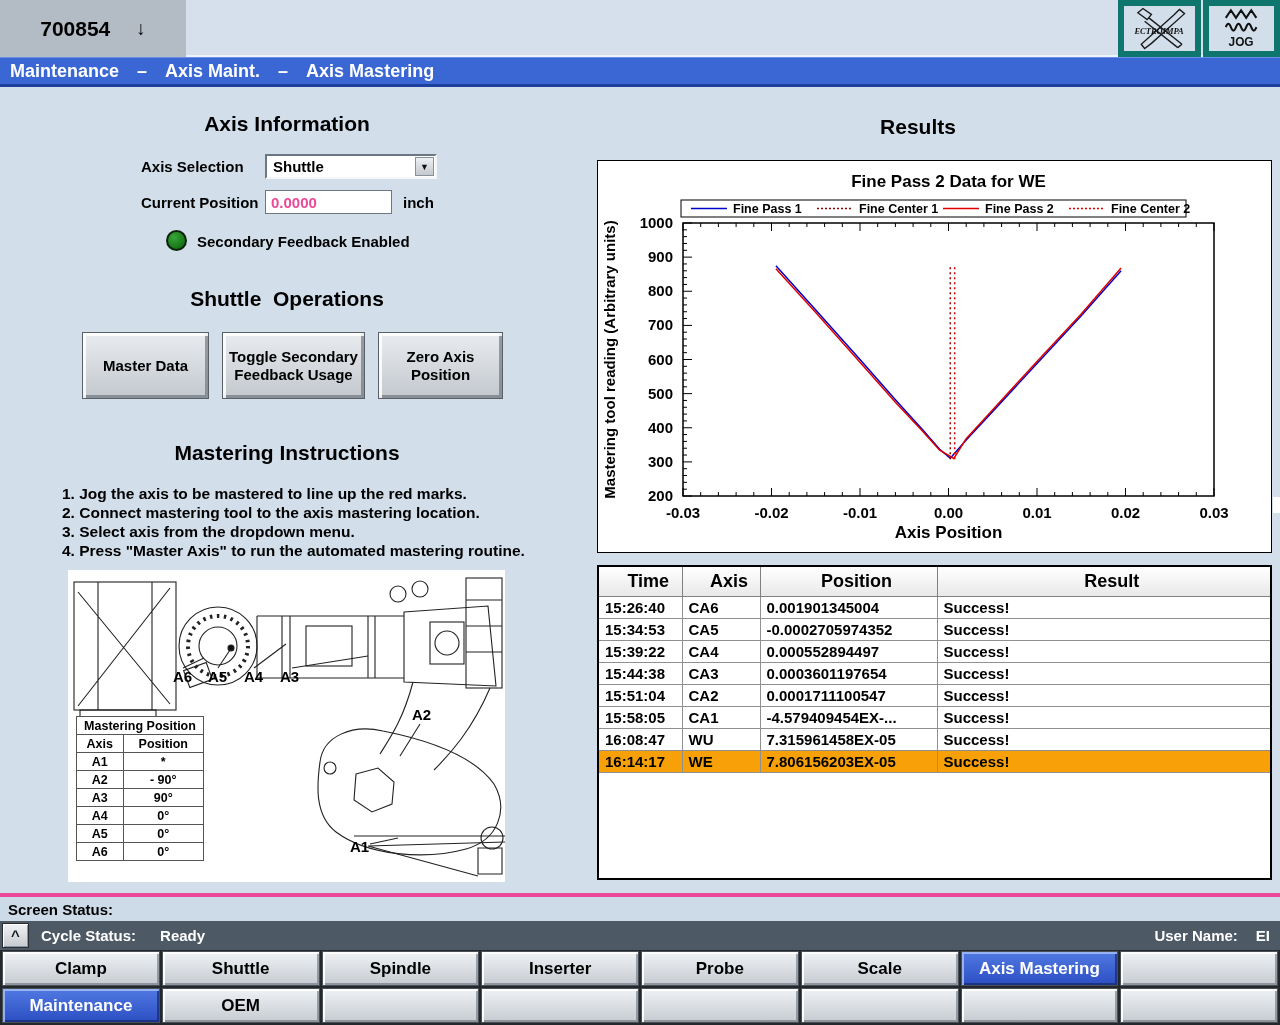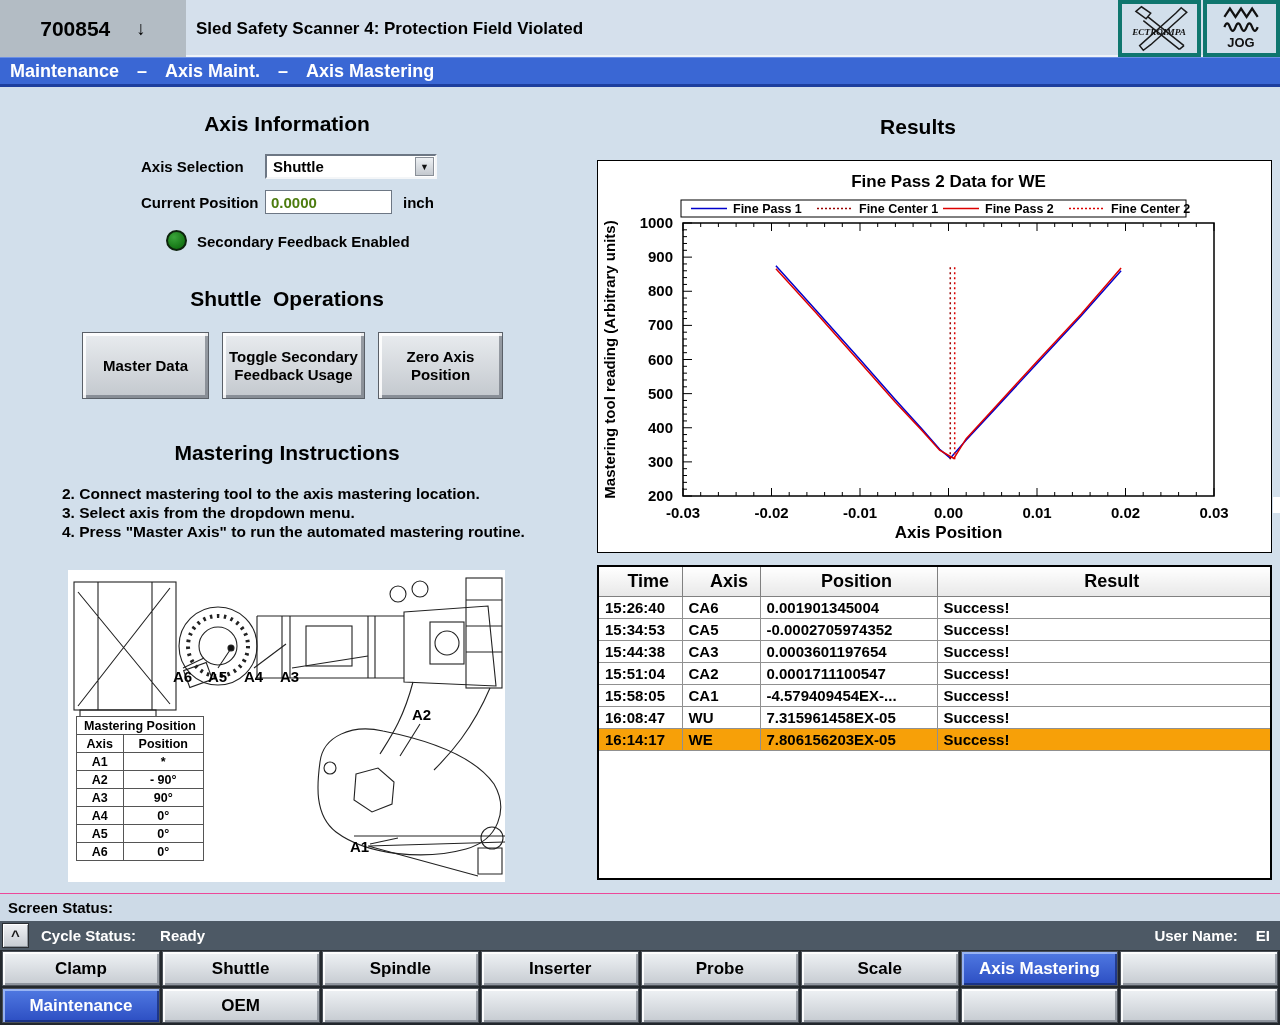--- a/index.html
+++ b/index.html
@@ -7,21 +7,21 @@
   #screen {
     position:relative; width:1280px; height:1025px; overflow:hidden;
     background:#d2dfeb; font-family:"Liberation Sans", sans-serif; font-weight:bold; color:#000;
   }
   
   .titlebar { position:absolute; left:0; top:0; width:1280px; height:57px; background:#d5e0ec; border-bottom:2px solid #eef3f8; }
   .id-box { position:absolute; left:0; top:0; width:186px; height:57px; background:#b3bcc4;
             display:flex; align-items:center; justify-content:center; gap:26px; font-size:21px; }
   .id-arrow { font-size:19px; }
   .alarm-text { position:absolute; left:196px; top:0; height:57px; display:flex; align-items:center; font-size:17px; }
-  .icon-box { position:absolute; top:0; height:57px; background:#d2dfeb; border:4px solid #0f766e; }
+  .icon-box { position:absolute; top:0; height:57px; background:#d2dfeb; border:6px solid #0f766e; }
   #logo-box { left:1118px; width:83px; }
   #jog-box  { left:1203px; width:77px; }
   .icon-box svg { width:100%; height:100%; display:block; }
   
   .breadcrumb { position:absolute; left:0; top:57px; width:1280px; height:30px; background:#3a67d4;
                 border-top:1px solid #6b8fe4; border-bottom:3px solid #1d3f9e;
                 display:flex; align-items:center; padding-left:10px; color:#fff; font-size:18px; }
   .breadcrumb .sep { margin:0 18px; }
   
   .section-title { position:absolute; text-align:center; font-size:21px; white-space:pre; }
@@ -35,21 +35,21 @@
   #inch-label     { left:403px; top:194px; }
   .combo { position:absolute; left:265px; top:154px; width:172px; height:25px; background:#fff;
            border:2px solid; border-color:#6d7784 #f4f6f8 #f4f6f8 #6d7784;
            display:flex; align-items:center; }
   .combo-text { flex:1; padding-left:6px; font-size:15px; }
   .combo-arrow { width:19px; height:19px; margin-right:1px; background:linear-gradient(180deg,#eef1f4,#c4c9cf);
                  border:1px solid #8a9098; display:flex; align-items:center; justify-content:center;
                  font-size:9px; color:#111; }
   .pos-input { position:absolute; left:265px; top:190px; width:127px; height:24px; background:#fff;
                border:1px solid #6d7784; font-family:"Liberation Sans",sans-serif; font-weight:bold;
-               font-size:15px; padding-left:5px; color:#4d7c0f; }
+               font-size:15px; padding-left:5px; color:#ec4899; }
   .led { position:absolute; left:166px; top:230px; width:21px; height:21px; border-radius:50%;
          border:2px solid #0d230d; background:radial-gradient(circle at 35% 30%, #3aa53a, #157515 70%); }
   #feedback-label { left:197px; top:233px; }
   .ops-btn { position:absolute; top:332px; height:67px; background:linear-gradient(180deg,#e9ecef,#c3c8ce);
              border:1px solid #5a6068; box-shadow:inset 3px 3px 0 rgba(255,255,255,.85), inset -3px -3px 0 rgba(96,104,114,.6);
              font-family:"Liberation Sans",sans-serif; font-weight:bold; font-size:15px; color:#000;
              display:flex; align-items:center; justify-content:center; text-align:center; line-height:18px; padding:4px; }
   #ops-btn-0 { left:82px;  width:127px; }
   #ops-btn-1 { left:222px; width:143px; }
   #ops-btn-2 { left:378px; width:125px; }
@@ -67,21 +67,21 @@
   .rtable { width:100%; border-collapse:collapse; font-size:15px; }
   .rtable th { font-size:18px; height:29px; border:1px solid #808080; border-top:none;
                background:linear-gradient(180deg,#ffffff,#e8e8e8);padding-left:16px; }
   .rtable td { height:22px; border:1px solid #909090; padding-left:6px; white-space:nowrap; }
   .rtable td:first-child, .rtable th:first-child { border-left:none; }
   .rtable td:last-child, .rtable th:last-child { border-right:none; }
   .rtable tr.hl td { background:#f7a008; }
   .col-time{width:83px;} .col-axis{width:78px;} .col-pos{width:177px;}
   
   .screen-status { position:absolute; left:0; top:893px; width:1280px; height:28px; background:#cddaE7;
-                   border-top:1px solid #ec4899; display:flex; align-items:center; padding-left:8px; font-size:15px; }
+                   border-top:4px solid #ec4899; display:flex; align-items:center; padding-left:8px; font-size:15px; }
   .cycle-bar { position:absolute; left:0; top:921px; width:1280px; height:29px; background:#4d5965;
                display:flex; align-items:center; color:#fff; font-size:15px; }
   .collapse-btn { width:27px; height:25px; margin-left:2px; background:linear-gradient(180deg,#f0f2f5,#c6cbd1);
                   border:1px solid #2a2e33; box-shadow:inset 1px 1px 0 #fff, inset -1px -1px 0 #8f969e;
                   display:flex; align-items:center; justify-content:center; color:#1a1a1a; font-size:15px; }
   .cycle-label { margin-left:12px; } .cycle-value { margin-left:24px; }
   .user-group { margin-left:auto; margin-right:10px; display:flex; gap:18px; }
   
   .nav { position:absolute; left:0; top:950px; width:1280px; height:75px; background:#23282d;
          display:grid; grid-template-columns:repeat(8,1fr); grid-template-rows:1fr 1fr; gap:2px; padding:1px 2px 2px 2px; }
@@ -96,21 +96,20 @@
 </head>
 <body>
 
 <div id="screen">
 
   <div class="titlebar">
     <div class="id-box">
       <span>700854</span>
       <span class="id-arrow">↓</span>
     </div>
-    <div class="alarm-text">Sled Safety Scanner 4: Protection Field Violated</div>
     <div class="icon-box" id="logo-box">
       <svg viewBox="0 0 79 53">
         <g stroke="#1a1a1a" stroke-width="1.6" fill="none">
           <path d="M14,8 L20,3 L30,10 L25,16 Z"></path>
           <path d="M27,14 L66,45 M22,18 L61,49 M66,45 L61,49"></path>
           <path d="M63,4 L69,9 L30,44 L22,50 L18,45 L57,10 Z"></path>
         </g>
         <text x="39" y="33" text-anchor="middle" font-size="10" font-style="italic" font-weight="bold" font-family="Liberation Serif, serif" fill="#111">ECTROIMPA</text>
       </svg>
     </div>
@@ -145,20 +144,21 @@
   <div class="led"></div>
   <div class="field-label" id="feedback-label">Secondary Feedback Enabled</div>
 
   <div class="section-title" id="ops-title">Shuttle  Operations</div>
   <button class="ops-btn" id="ops-btn-0">Master Data</button>
   <button class="ops-btn" id="ops-btn-1">Toggle Secondary Feedback Usage</button>
   <button class="ops-btn" id="ops-btn-2">Zero Axis Position</button>
 
   <div class="section-title" id="instr-title">Mastering Instructions</div>
   <div class="instr-list" id="instr-list">
+      <div>1. Jog the axis to be mastered to line up the red marks.</div>
       <div>2. Connect mastering tool to the axis mastering location.</div>
       <div>3. Select axis from the dropdown menu.</div>
       <div>4. Press "Master Axis" to run the automated mastering routine.</div>
     </div>
 
   <div class="figure">
     <svg width="437" height="312" viewBox="0 0 437 312">
       <g stroke="#222" stroke-width="1.1" fill="none">
 
         <rect x="6" y="12" width="102" height="128"></rect>
@@ -411,20 +411,26 @@
             <td>0.001901345004</td>
             <td>Success!</td>
           </tr>
           <tr>
             <td>15:34:53</td>
             <td>CA5</td>
             <td>-0.0002705974352</td>
             <td>Success!</td>
           </tr>
           <tr>
+            <td>15:39:22</td>
+            <td>CA4</td>
+            <td>0.000552894497</td>
+            <td>Success!</td>
+          </tr>
+          <tr>
             <td>15:44:38</td>
             <td>CA3</td>
             <td>0.0003601197654</td>
             <td>Success!</td>
           </tr>
           <tr>
             <td>15:51:04</td>
             <td>CA2</td>
             <td>0.0001711100547</td>
             <td>Success!</td>

